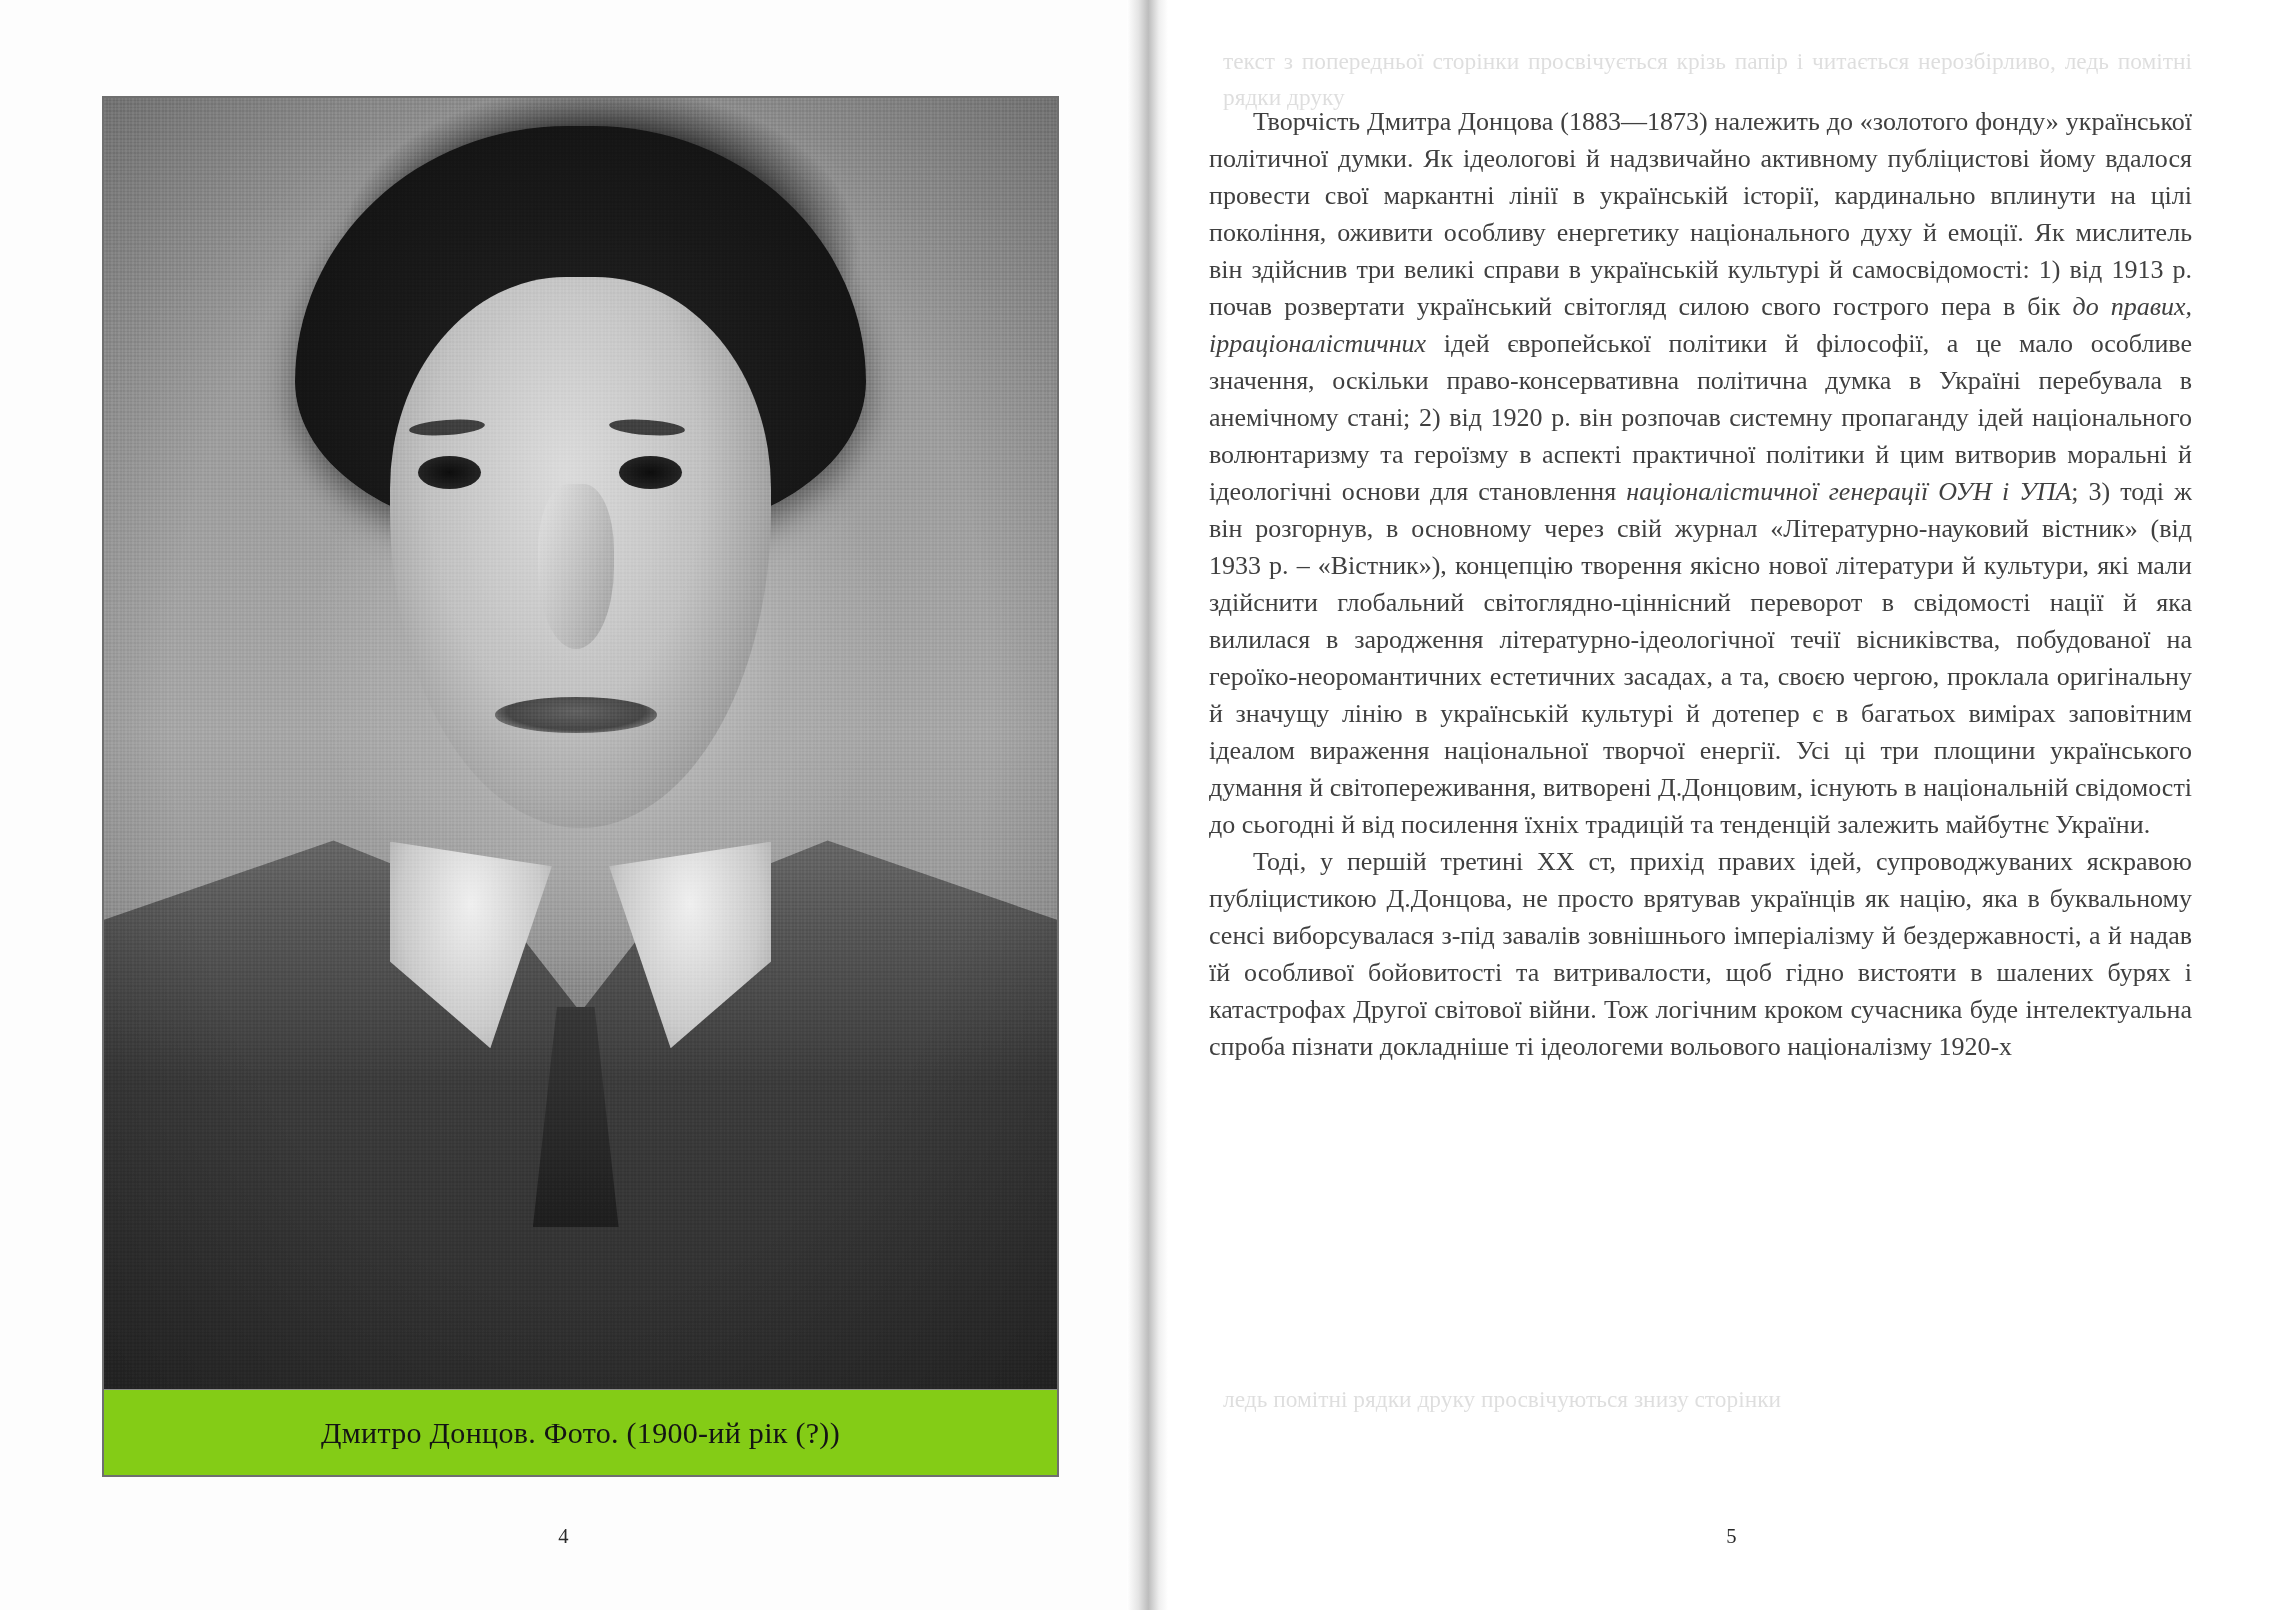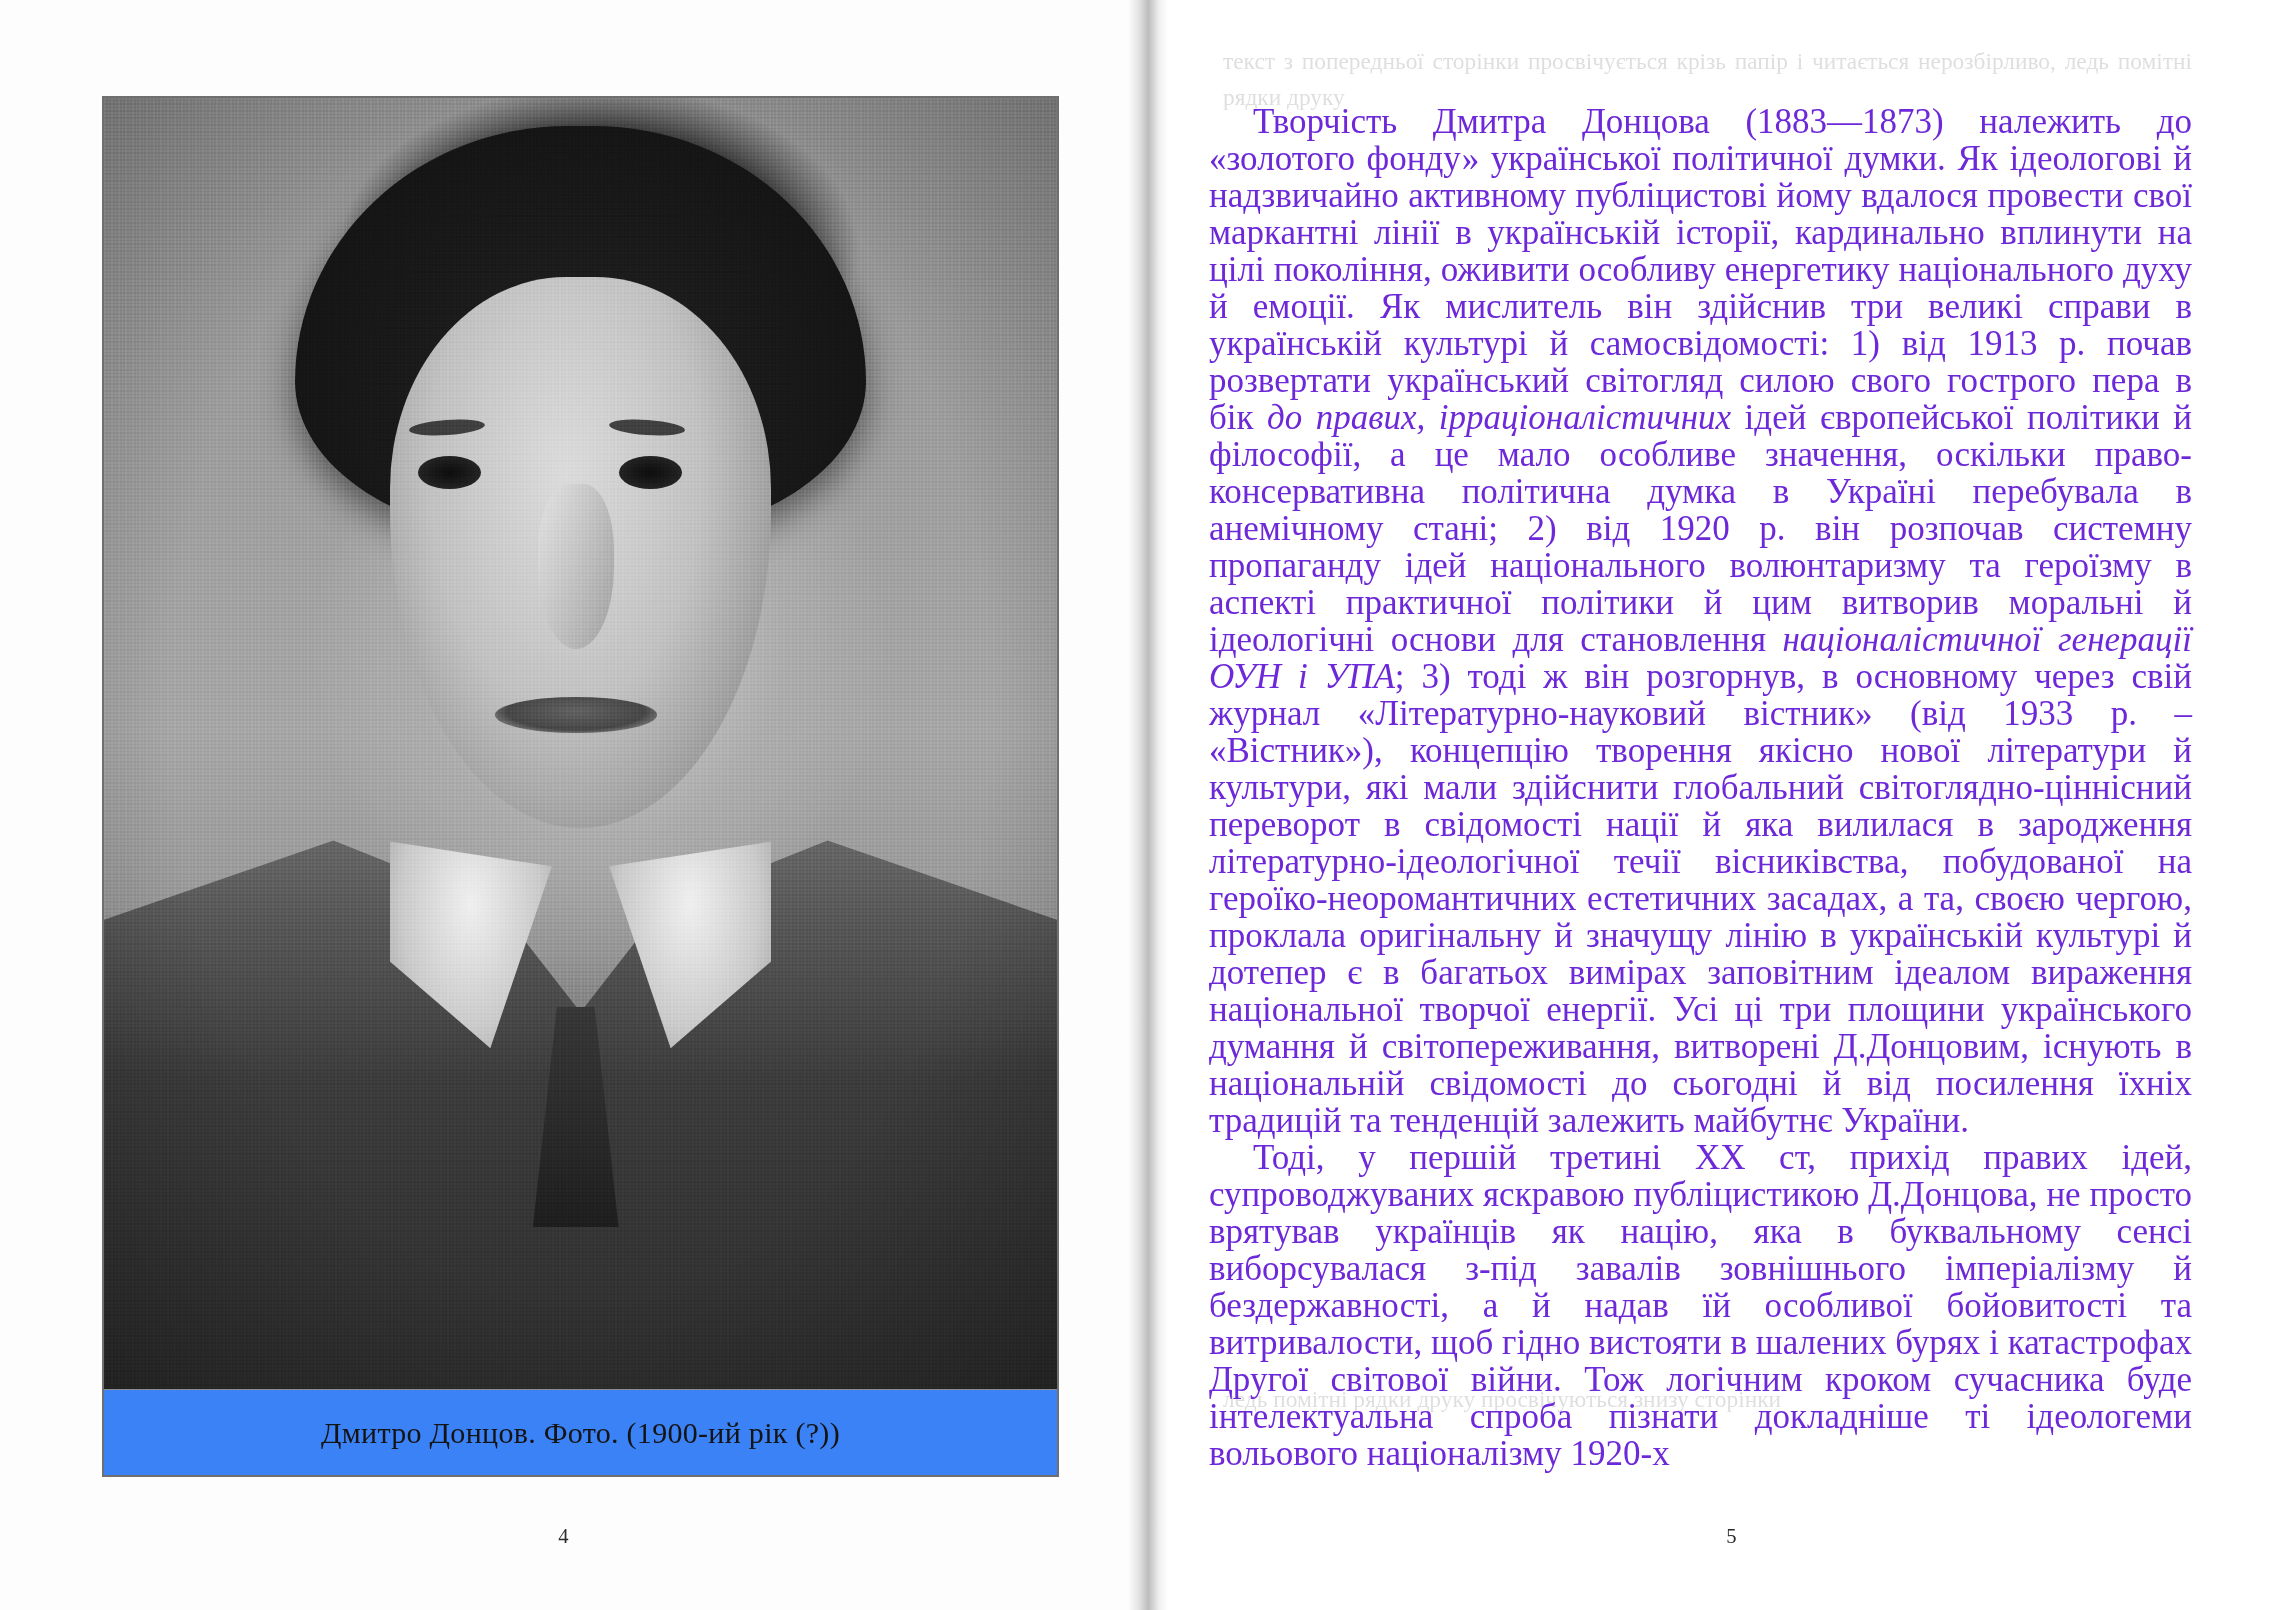--- a/index.html
+++ b/index.html
@@ -159,21 +159,21 @@
       repeating-linear-gradient(90deg, rgba(255,255,255,.03) 0 0.7px, rgba(0,0,0,.03) 0.7px 1.4px);
     mix-blend-mode: overlay;
   }
 
   .photo-caption-band {
     position: absolute;
     left: 0;
     right: 0;
     bottom: 0;
     height: 85px;
-    background: #3b82f6;
+    background: #84cc16;
     border-top: 1.4px solid #8d8d8d;
     display: flex;
     align-items: center;
     justify-content: center;
   }
   .photo-caption-band span {
     font-family: "Liberation Serif", serif;
     font-size: 30px;
     color: #141414;
     letter-spacing: 0.3px;
@@ -228,26 +228,26 @@
     font-size: 37px;
     line-height: 45px;
     text-align: center;
     letter-spacing: 0.1px;
     color: #111;
   }
 
   p.body {
     margin: 0;
     font-family: "Liberation Serif", serif;
-    font-size: 35px;
+    font-size: 26px;
     line-height: 37px;
     text-align: justify;
     text-indent: 44px;
     hyphens: manual;
-    color: #6d28d9;
+    color: #404040;
   }
   p.body + p.body { margin-top: 0; }
 
   .folio {
     position: absolute;
     bottom: 63px;
     width: 100%;
     text-align: center;
     font-family: "Liberation Serif", serif;
     font-size: 20.6px;

